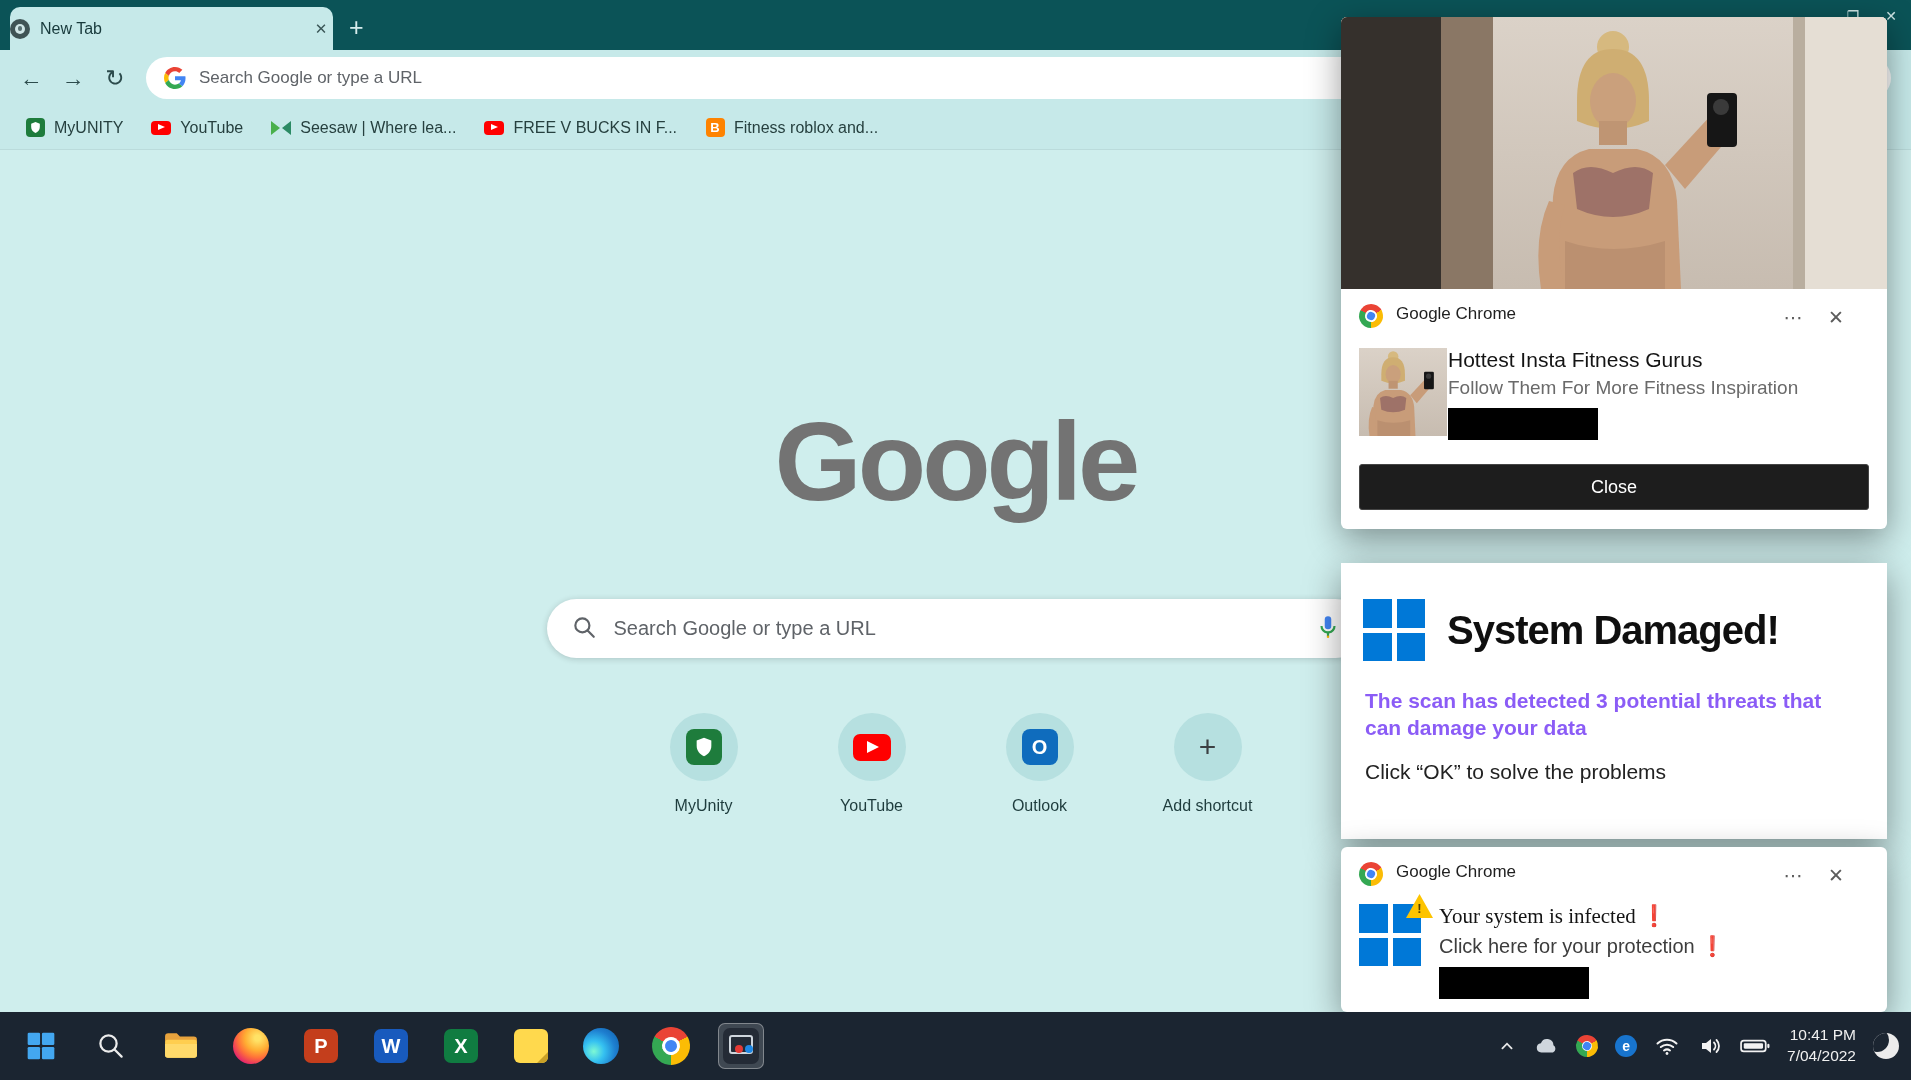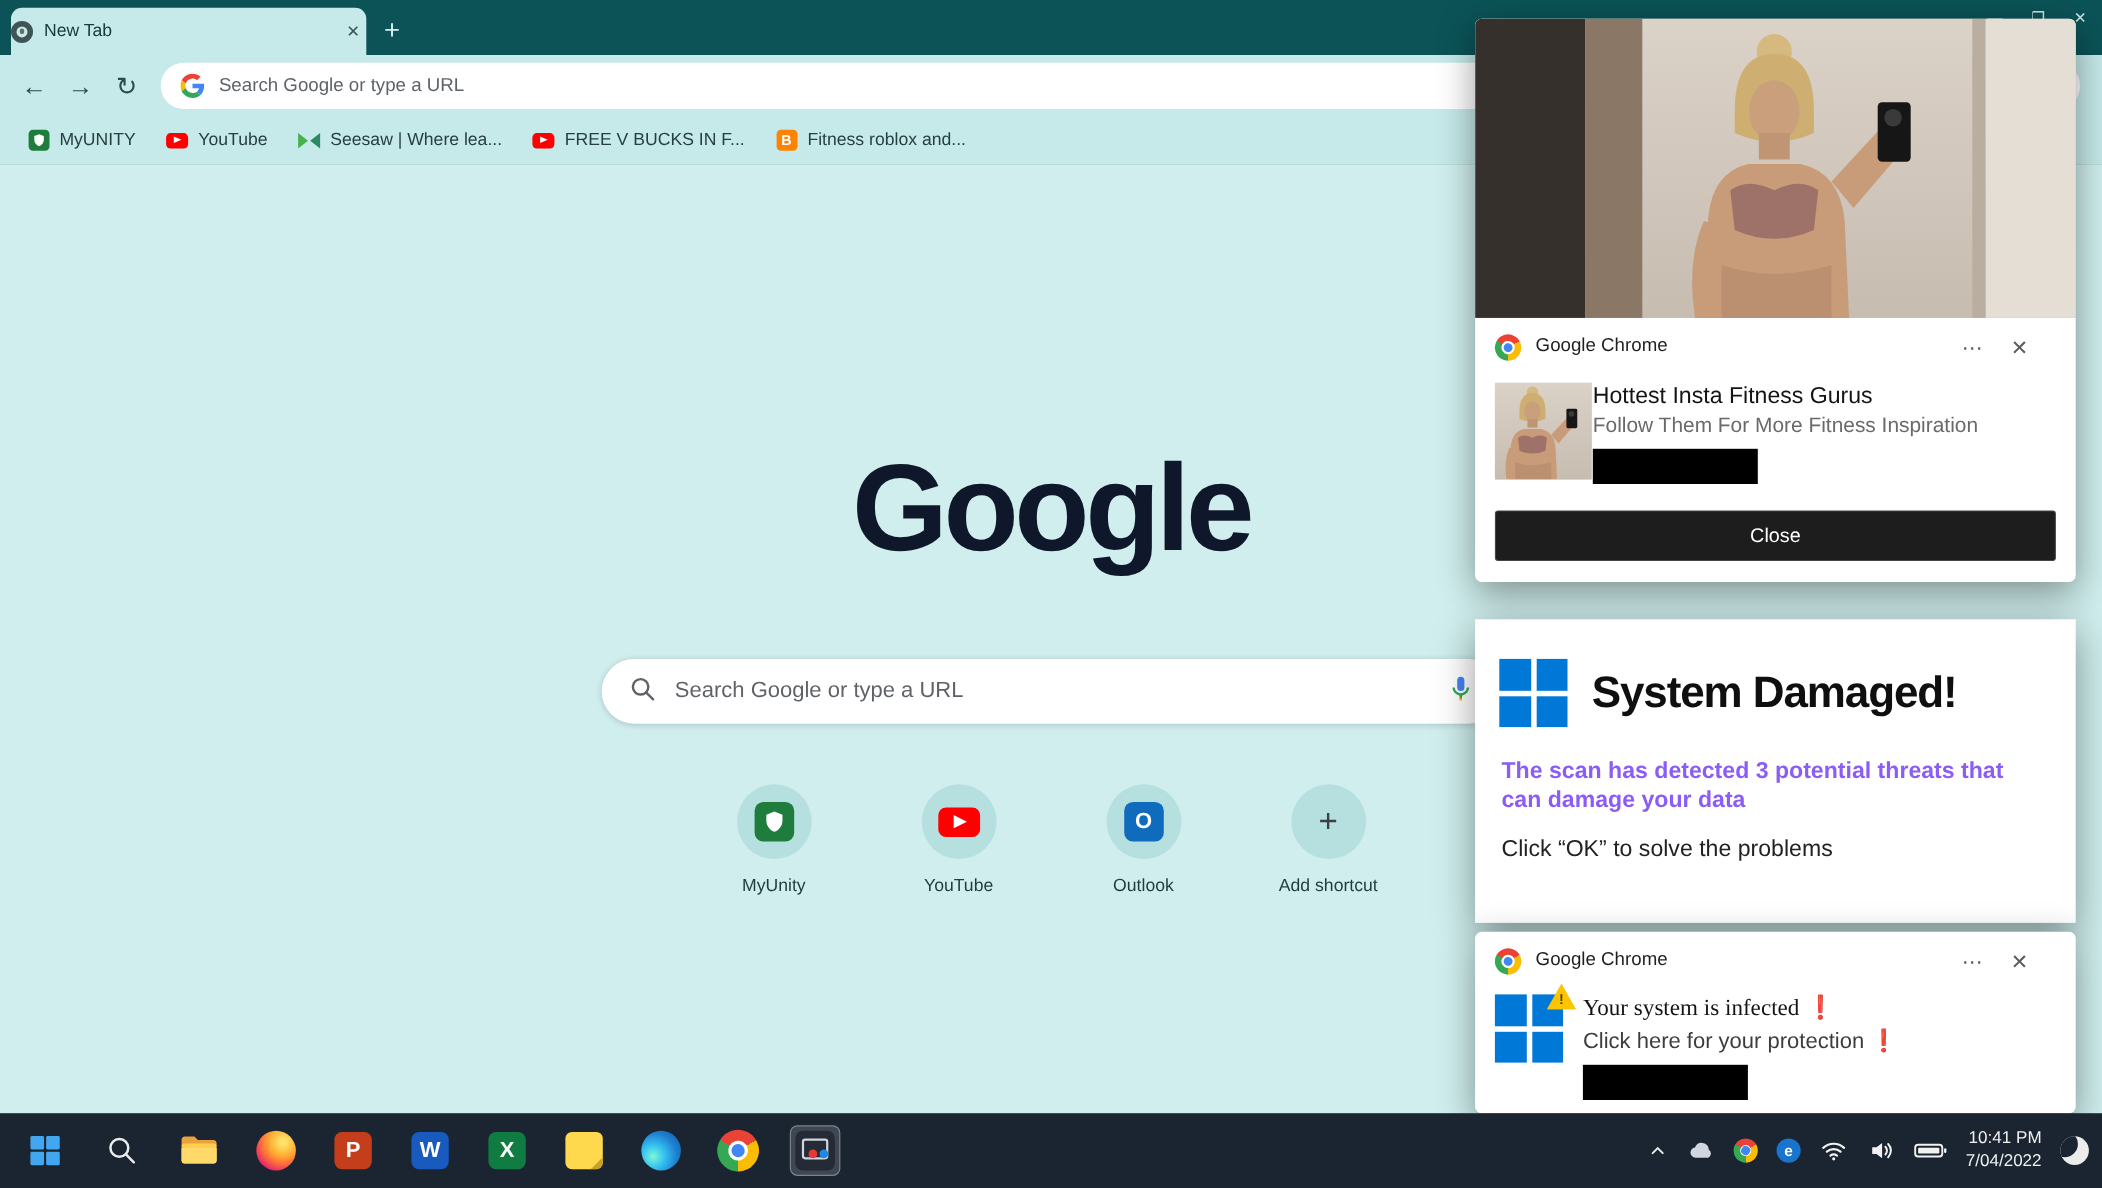--- a/index.html
+++ b/index.html
@@ -32,21 +32,21 @@
   .myunity-sq { background:#1e7c3c; }
   .blogger-sq { background:#fe8300; }
   .yt-ico { width:20px; height:14px; background:#f00; border-radius:4px; position:relative; }
   .yt-ico::after { content:""; position:absolute; left:7px; top:3.5px; border-left:7px solid #fff; border-top:3.5px solid transparent; border-bottom:3.5px solid transparent; }
   .seesaw-ico { width:20px; height:14px; position:relative; }
   .seesaw-ico::before { content:""; position:absolute; left:0; top:0; border-top:7px solid transparent; border-bottom:7px solid transparent; border-left:9px solid #49b04c; }
   .seesaw-ico::after { content:""; position:absolute; right:0; top:0; border-top:7px solid transparent; border-bottom:7px solid transparent; border-right:9px solid #2b8a64; }
 
   
   .ntp { position:absolute; top:151px; left:0; right:0; bottom:68px; background:#cfeeed; }
-  .google-logo { position:absolute; top:246px; left:50%; transform:translateX(-50%); font-size:112px; font-weight:bold; letter-spacing:-4px; color:#0f172a; }
+  .google-logo { position:absolute; top:246px; left:50%; transform:translateX(-50%); font-size:112px; font-weight:bold; letter-spacing:-4px; color:#737373; }
   .ntp-search { position:absolute; top:448px; left:50%; transform:translateX(-50%); width:818px; height:59px; background:#fff; border-radius:30px; box-shadow:0 1px 6px rgba(32,33,36,.2); display:flex; align-items:center; gap:17px; padding:0 24px; }
   .ntp-search input { flex:1; border:0; outline:0; background:transparent; font-size:20px; color:#202124; font-family:"Liberation Sans",sans-serif; }
   .ntp-search input::placeholder { color:#5f6368; opacity:1; }
   .shortcuts { position:absolute; top:562px; left:50%; transform:translateX(-50%); display:flex; gap:66px; }
   .shortcut { width:102px; display:flex; flex-direction:column; align-items:center; gap:16px; }
   .shortcut-circle { width:68px; height:68px; border-radius:50%; background:#b6e0e0; display:flex; align-items:center; justify-content:center; }
   .shortcut-label { font-size:16px; color:#1e3c3d; white-space:nowrap; }
   .sc-tile { width:36px; height:36px; border-radius:8px; display:flex; align-items:center; justify-content:center; }
   .sc-myunity { background:#1e7c3c; }
   .sc-outlook { background:#0f6cbd; color:#fff; font-weight:bold; font-size:20px; }

